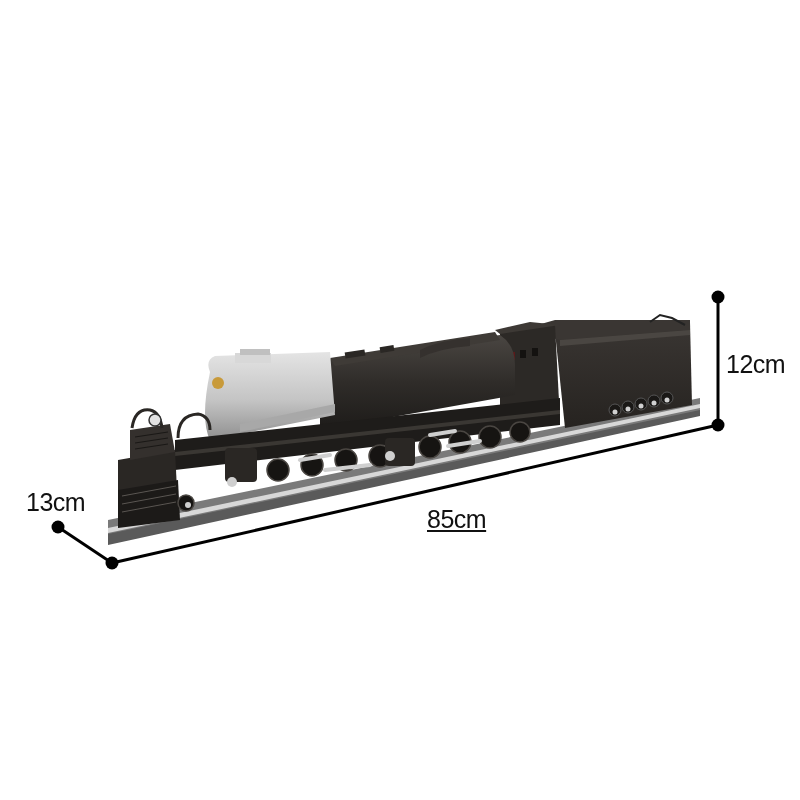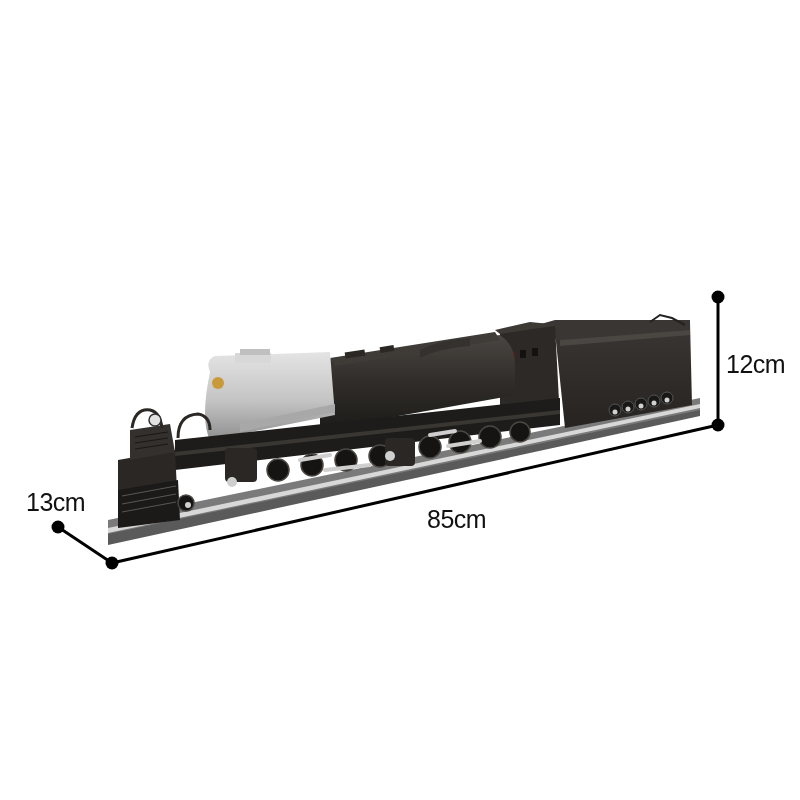--- a/index.html
+++ b/index.html
@@ -9,21 +9,21 @@
     position: absolute;
     font-family: "Liberation Sans", "DejaVu Sans", sans-serif;
     font-size: 25px;
     color: #111111;
     letter-spacing: -0.5px;
     line-height: 1;
     white-space: nowrap;
   }
   .label-height { left: 726px; top: 352px; }
   .label-depth  { left: 26px;  top: 490px; }
-  .label-length { left: 427px; top: 507px; }
+  .label-length { left: 427px; top: 507px; text-decoration: underline; }
 </style>
 </head>
 <body>
 
 <div class="stage">
   <svg width="800" height="800" viewBox="0 0 800 800" xmlns="http://www.w3.org/2000/svg">
     <defs>
       <linearGradient id="boilerGrad" x1="0" y1="0" x2="0" y2="1">
         <stop offset="0" stop-color="#4a4642"></stop>
         <stop offset="0.5" stop-color="#2f2c29"></stop>

